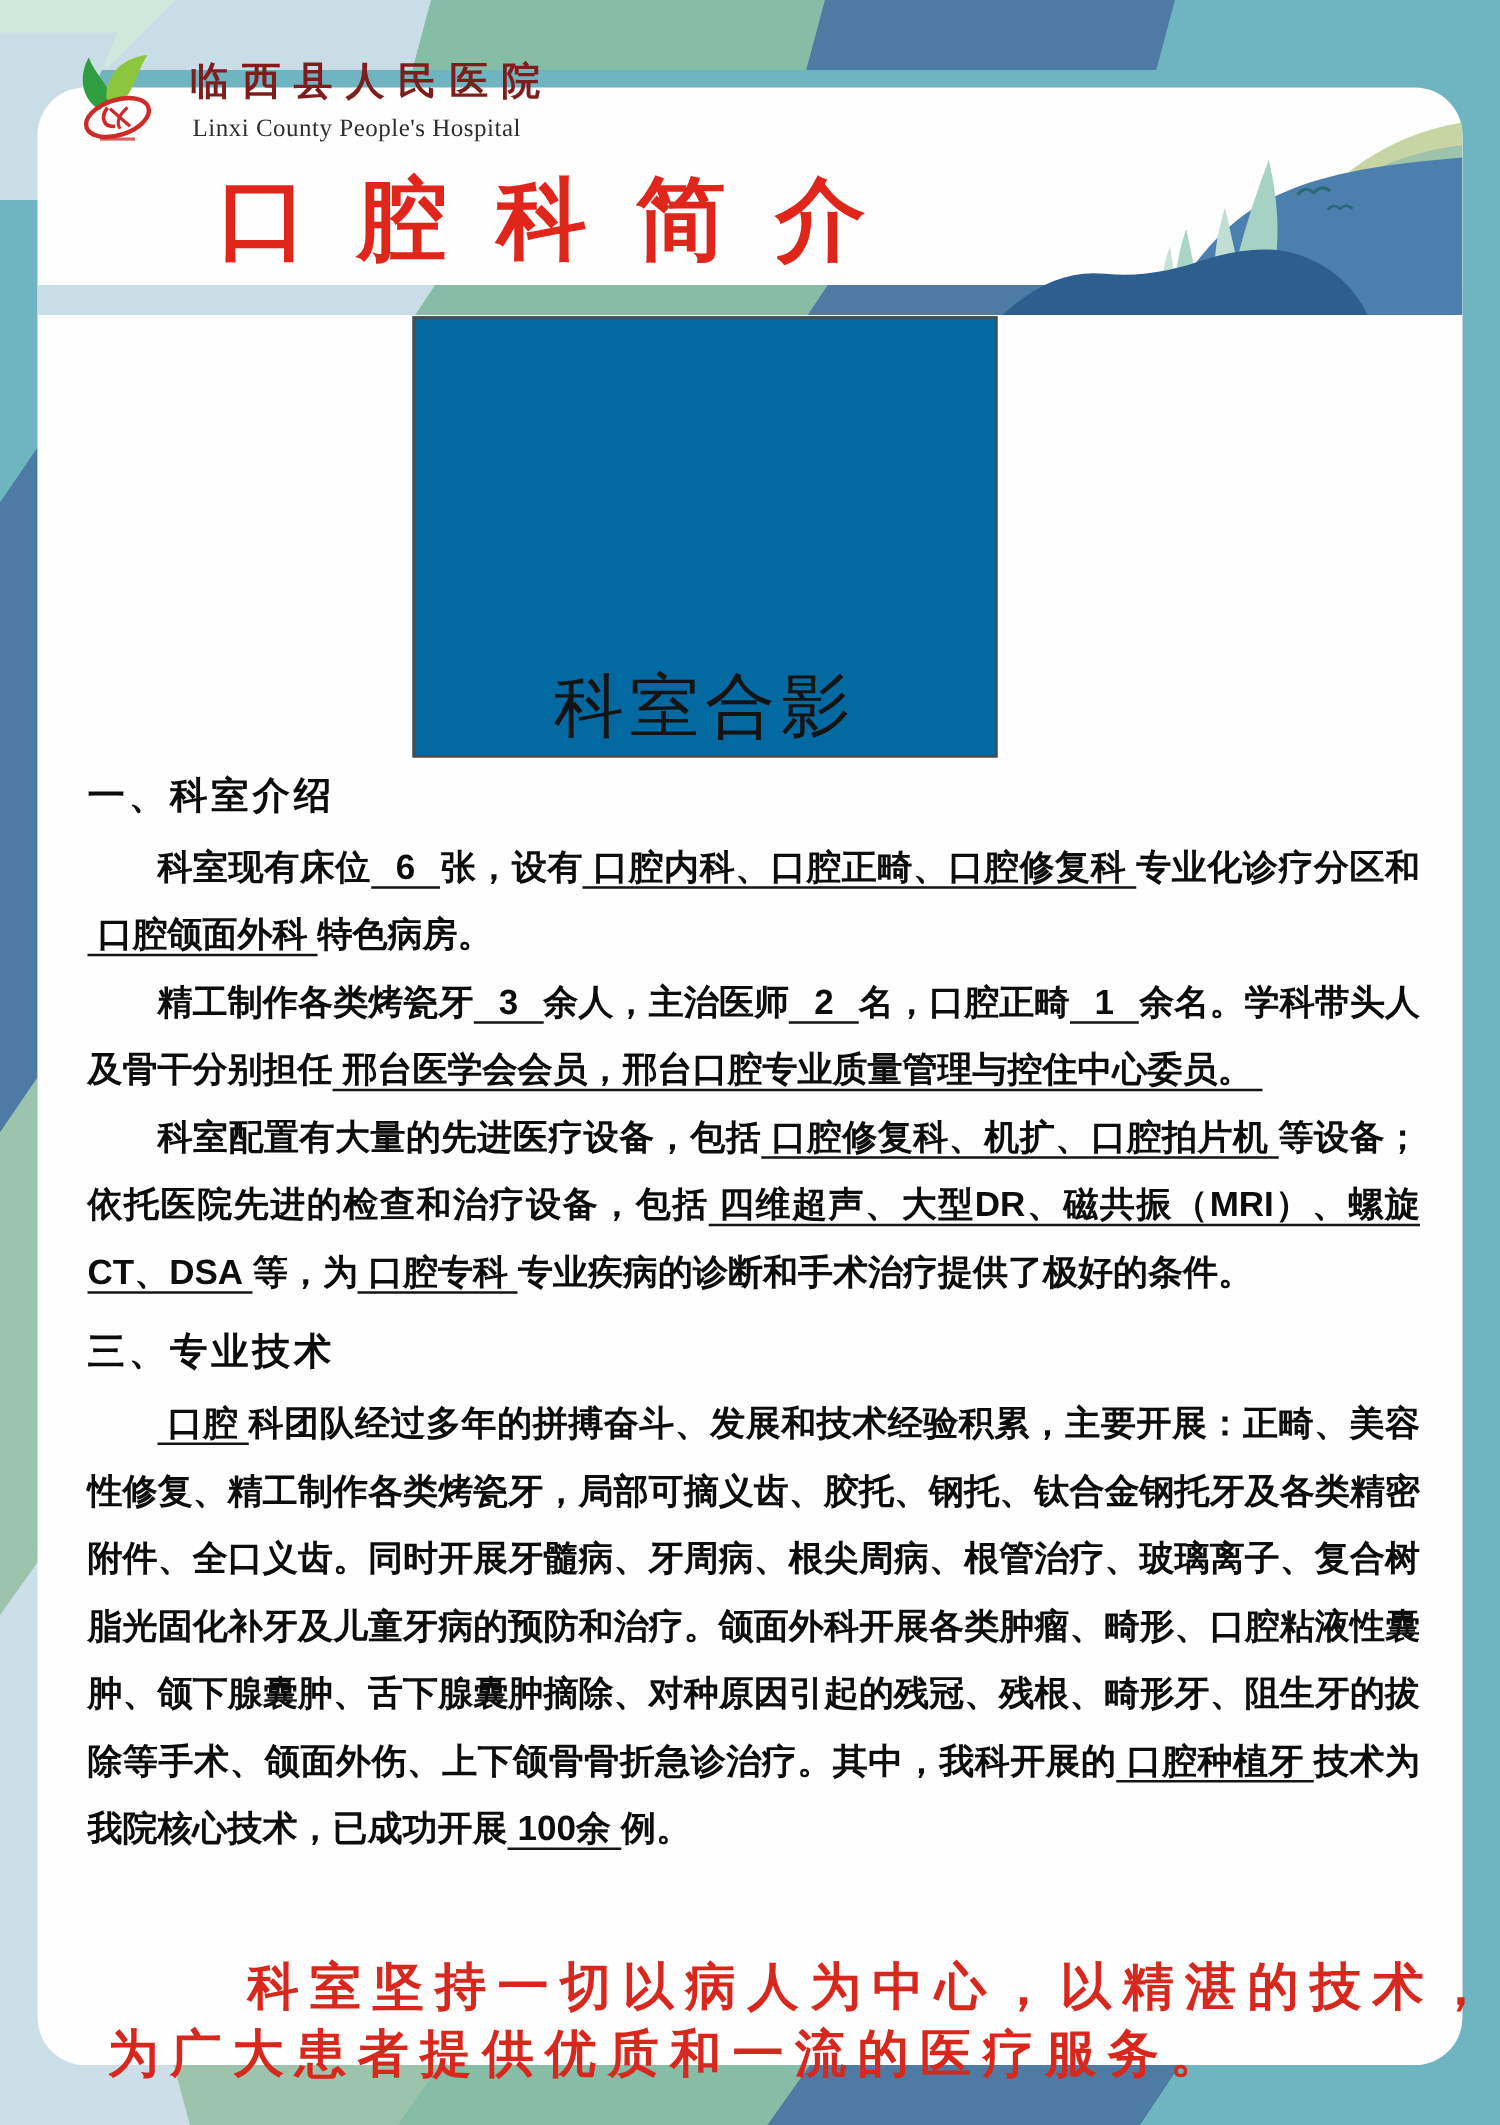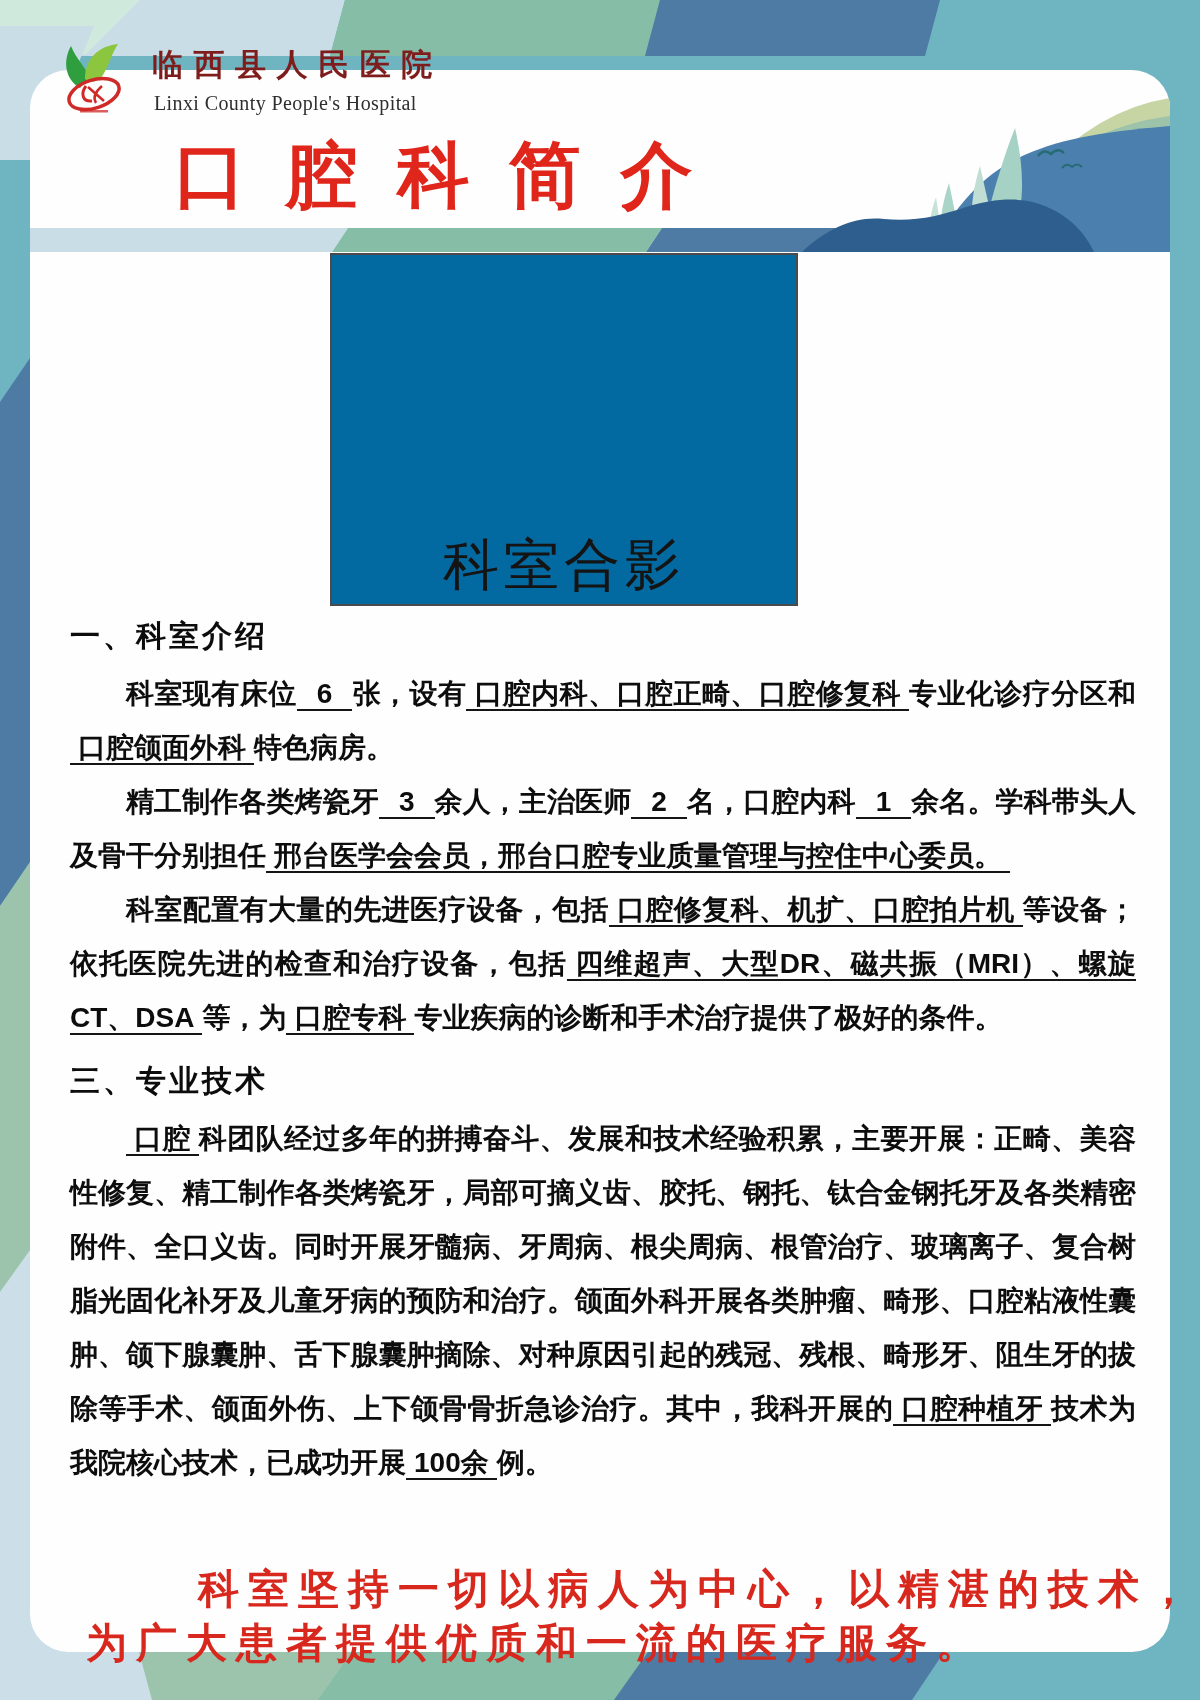--- a/index.html
+++ b/index.html
@@ -124,21 +124,21 @@
   <h1 class="title">口腔科简介</h1>
 
   <div class="photo-box">
     <span>科室合影</span>
   </div>
 
   <div class="content">
 
     <h2 class="first">一、科室介绍</h2>
     <p class="para"><span>科室现有床位</span><span class="fill num">6</span><span>张，设有</span><span class="fill">口腔内科、口腔正畸、口腔修复科</span><span>专业化诊疗分区和</span><span class="fill">口腔颌面外科</span><span>特色病房。</span></p>
-    <p class="para"><span>精工制作各类烤瓷牙</span><span class="fill num">3</span><span>余人，主治医师</span><span class="fill num">2</span><span>名，口腔内科</span><span class="fill num">1</span><span>余名。学科带头人及骨干分别担任</span><span class="fill">邢台医学会会员，邢台口腔专业质量管理与控住中心委员。</span></p>
+    <p class="para"><span>精工制作各类烤瓷牙</span><span class="fill num">3</span><span>余人，主治医师</span><span class="fill num">2</span><span>名，口腔正畸</span><span class="fill num">1</span><span>余名。学科带头人及骨干分别担任</span><span class="fill">邢台医学会会员，邢台口腔专业质量管理与控住中心委员。</span></p>
 
     <p class="para"><span>科室配置有大量的先进医疗设备，包括</span><span class="fill">口腔修复科、机扩、口腔拍片机</span><span>等设备；依托医院先进的检查和治疗设备，包括</span><span class="fill">四维超声、大型DR、磁共振（MRI）、螺旋CT、DSA</span><span>等，为</span><span class="fill">口腔专科</span><span>专业疾病的诊断和手术治疗提供了极好的条件。</span></p>
 
     <h2>三、专业技术</h2>
     <p class="para"><span class="fill">口腔</span><span>科团队经过多年的拼搏奋斗、发展和技术经验积累，主要开展：正畸、美容性修复、精工制作各类烤瓷牙，局部可摘义齿、胶托、钢托、钛合金钢托牙及各类精密附件、全口义齿。同时开展牙髓病、牙周病、根尖周病、根管治疗、玻璃离子、复合树脂光固化补牙及儿童牙病的预防和治疗。颌面外科开展各类肿瘤、畸形、口腔粘液性囊肿、颌下腺囊肿、舌下腺囊肿摘除、对种原因引起的残冠、残根、畸形牙、阻生牙的拔除等手术、颌面外伤、上下颌骨骨折急诊治疗。其中，我科开展的</span><span class="fill">口腔种植牙</span><span>技术为我院核心技术，已成功开展</span><span class="fill">100余</span><span>例。</span></p>
 
   </div>
 
   <div class="slogan-line l1">科室坚持一切以病人为中心，以精湛的技术，</div>
   <div class="slogan-line l2">为广大患者提供优质和一流的医疗服务。</div>

